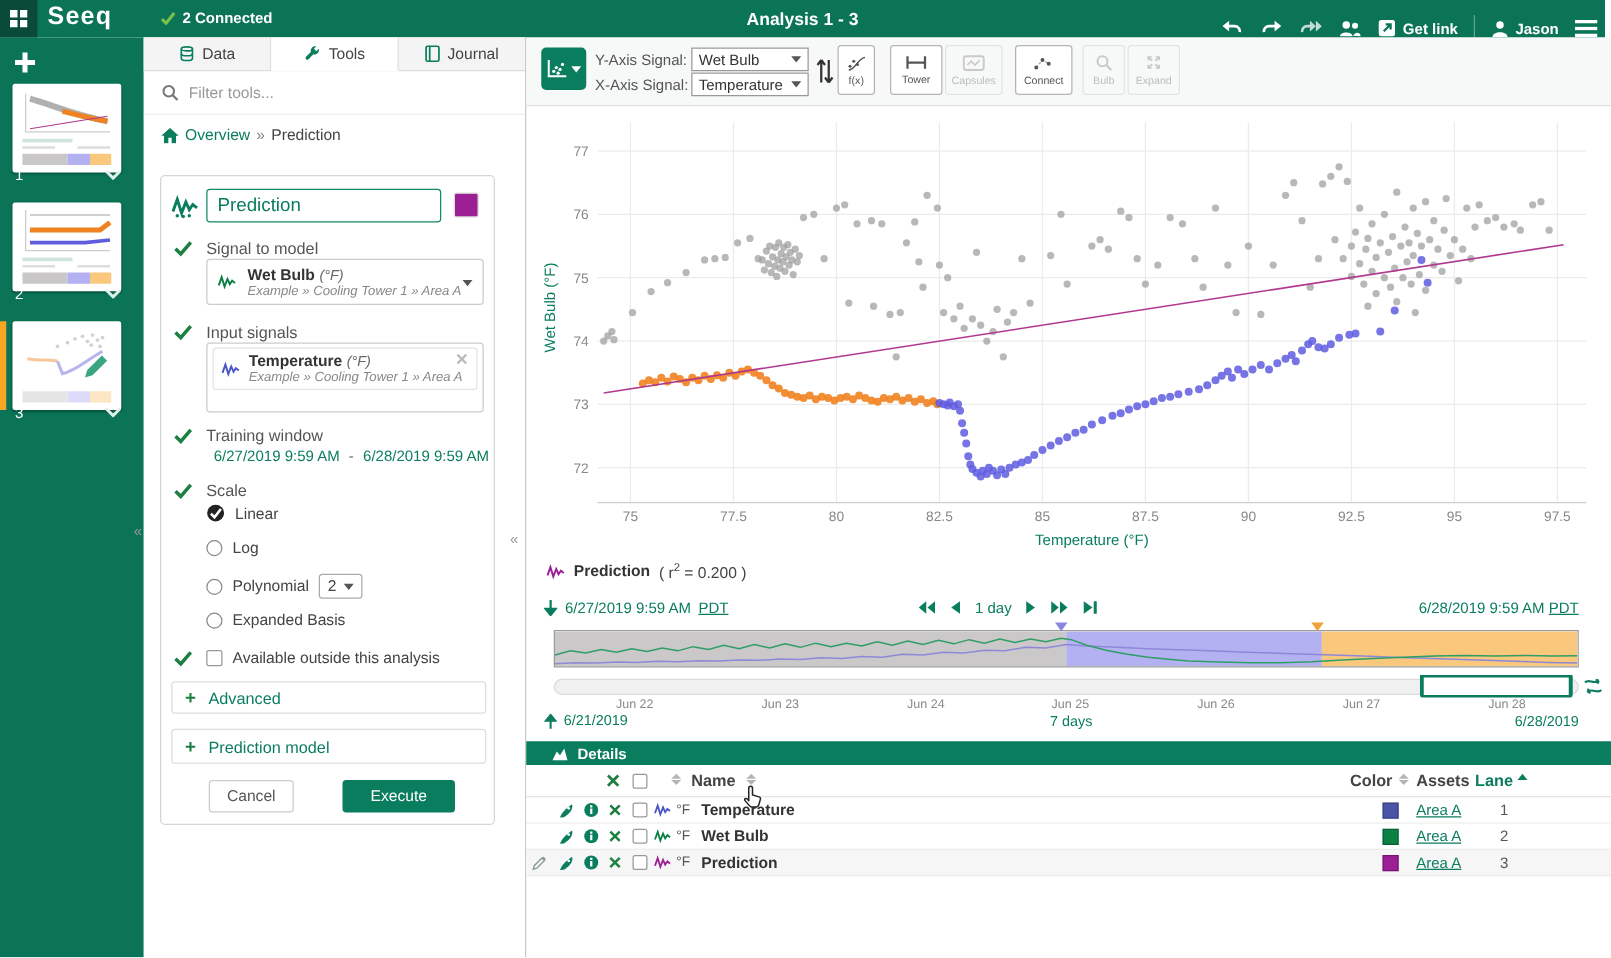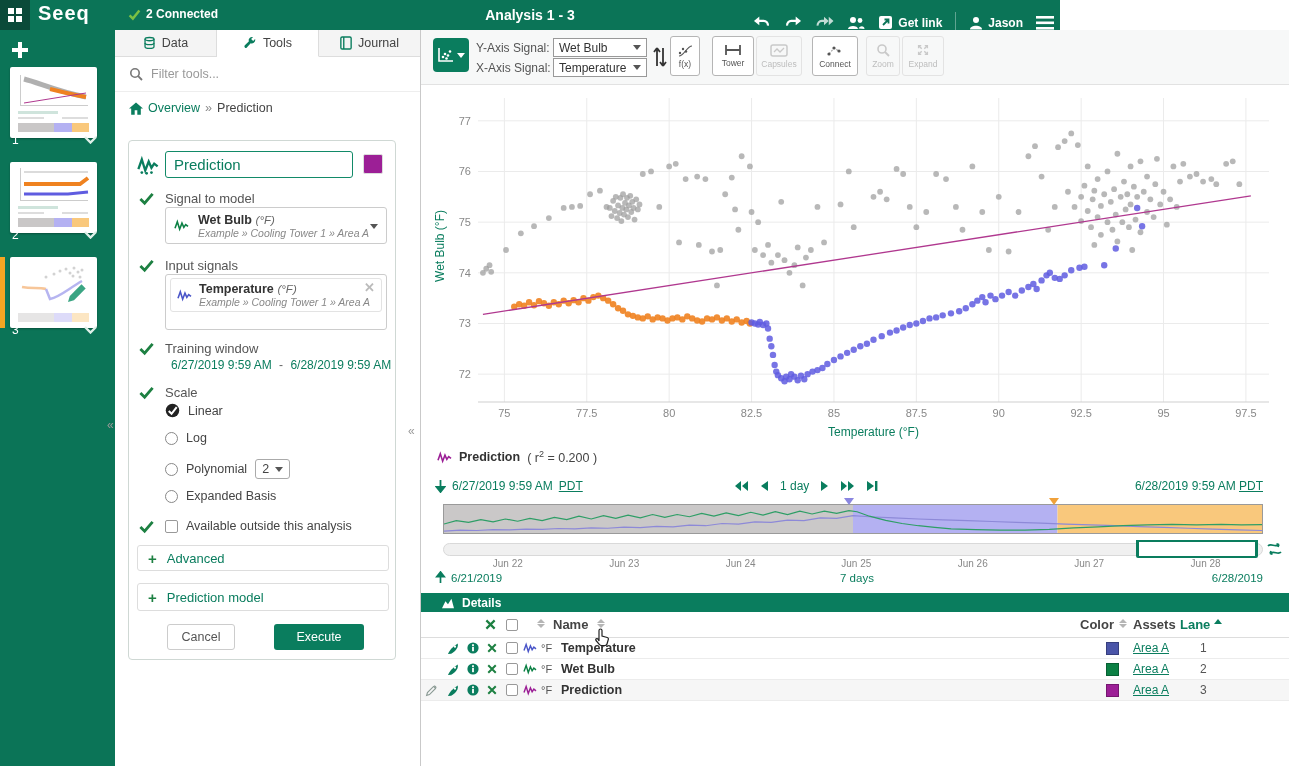--- a/index.html
+++ b/index.html
@@ -1,21 +1,21 @@
 <!DOCTYPE html>
 <html><head>
 <meta charset="utf-8">
 <style>
 *{margin:0;padding:0;box-sizing:border-box}
 body{font-family:"Liberation Sans",sans-serif;background:#fff}
 #app{position:relative;width:1289px;height:766px;overflow:hidden;font-size:13px;color:#444;background:#fff}
 .abs{position:absolute}
 svg{display:block}
 
-.topbar{position:absolute;left:0;top:0;width:1060px;height:30px;background:#0b7457;color:#fff}
+.topbar{position:absolute;left:0;top:0;width:1284px;height:30px;background:#0b7457;color:#fff}
 .appbtn{position:absolute;left:0;top:0;width:30px;height:30px;background:#0a4a39;display:flex;align-items:center;justify-content:center;cursor:pointer}
 .logo{position:absolute;left:38px;top:2px;font-size:20px;font-weight:700;letter-spacing:1px}
 .conn{position:absolute;left:128px;top:7px;font-size:12px;font-weight:700;display:flex;align-items:center;gap:5px}
 .title{position:absolute;left:50%;transform:translateX(-50%);top:7px;font-size:14px;font-weight:700}
 .tb-right{position:absolute;right:6px;top:0;height:30px;display:flex;align-items:flex-end;gap:13px}
 .tb-ic{display:flex;align-items:center;gap:5px;color:#fff;font-size:12px;font-weight:700;cursor:pointer}
 .tb-sep{width:1px;height:18px;background:rgba(255,255,255,.35)}
 
 .sidebar{position:absolute;left:0;top:30px;width:115px;height:736px;background:#0b7457}
 .thumb{position:absolute;left:10px;width:87px;height:71px;background:#fff;border-radius:2px;box-shadow:0 1px 2px rgba(0,0,0,.3);cursor:pointer;overflow:hidden}
@@ -455,21 +455,21 @@
           <circle cx="13" cy="7" r="1.6"></circle>
         </g>
       </svg>
     <span>Connect</span>
   </div>
   <div class="tbtn off" style="left:866px;width:34px">
     <svg width="14" height="14" viewBox="0 0 14 14">
         <circle cx="6" cy="6" r="4" stroke="#c9c9c9" stroke-width="1.6" fill="none"></circle>
         <path d="M9 9 L13 13" stroke="#c9c9c9" stroke-width="1.8"></path>
       </svg>
-    <span>Zoom</span>
+    <span>Bulb</span>
   </div>
   <div class="tbtn off" style="left:902px;width:42px">
     <svg width="14" height="14" viewBox="0 0 16 16">
         <g stroke="#c9c9c9" stroke-width="1.6" fill="none">
           <path d="M3 6 V3 H6 M10 3 H13 V6 M13 10 V13 H10 M6 13 H3 V10"></path>
           <path d="M3.5 3.5 L6.5 6.5 M12.5 3.5 L9.5 6.5 M12.5 12.5 L9.5 9.5 M3.5 12.5 L6.5 9.5"></path>
         </g>
       </svg>
     <span>Expand</span>
   </div>
@@ -866,21 +866,21 @@
   <div class="tickrow" id="tl-ticks">
       <span style="left: 7.9%;">Jun 22</span>
       <span style="left: 22.1%;">Jun 23</span>
       <span style="left: 36.3%;">Jun 24</span>
       <span style="left: 50.4%;">Jun 25</span>
       <span style="left: 64.6%;">Jun 26</span>
       <span style="left: 78.8%;">Jun 27</span>
       <span style="left: 93%;">Jun 28</span>
     </div>
 
-  <div class="navrow" style="left:435px;top:571px;display:flex;align-items:center;gap:5px;font-size:11.5px">
+  <div class="navrow" style="left:435px;top:571px;display:flex;gap:5px;font-size:11.5px">
     <svg width="11" height="13" viewBox="0 0 11 14">
         <path d="M5.5 13 V4 M5.5 1 L1.5 6 H9.5 Z" stroke="#0a7d5e" stroke-width="1.8" fill="#0a7d5e"></path>
       </svg>
     <span class="teal">6/21/2019</span>
   </div>
   <span class="abs teal" style="left:840px;top:572px;font-size:11.5px">7 days</span>
   <span class="abs teal" style="right:26px;top:572px;font-size:11.5px">6/28/2019</span>
 
   <div class="dheader">
     <svg width="14" height="12" viewBox="0 0 16 14">

